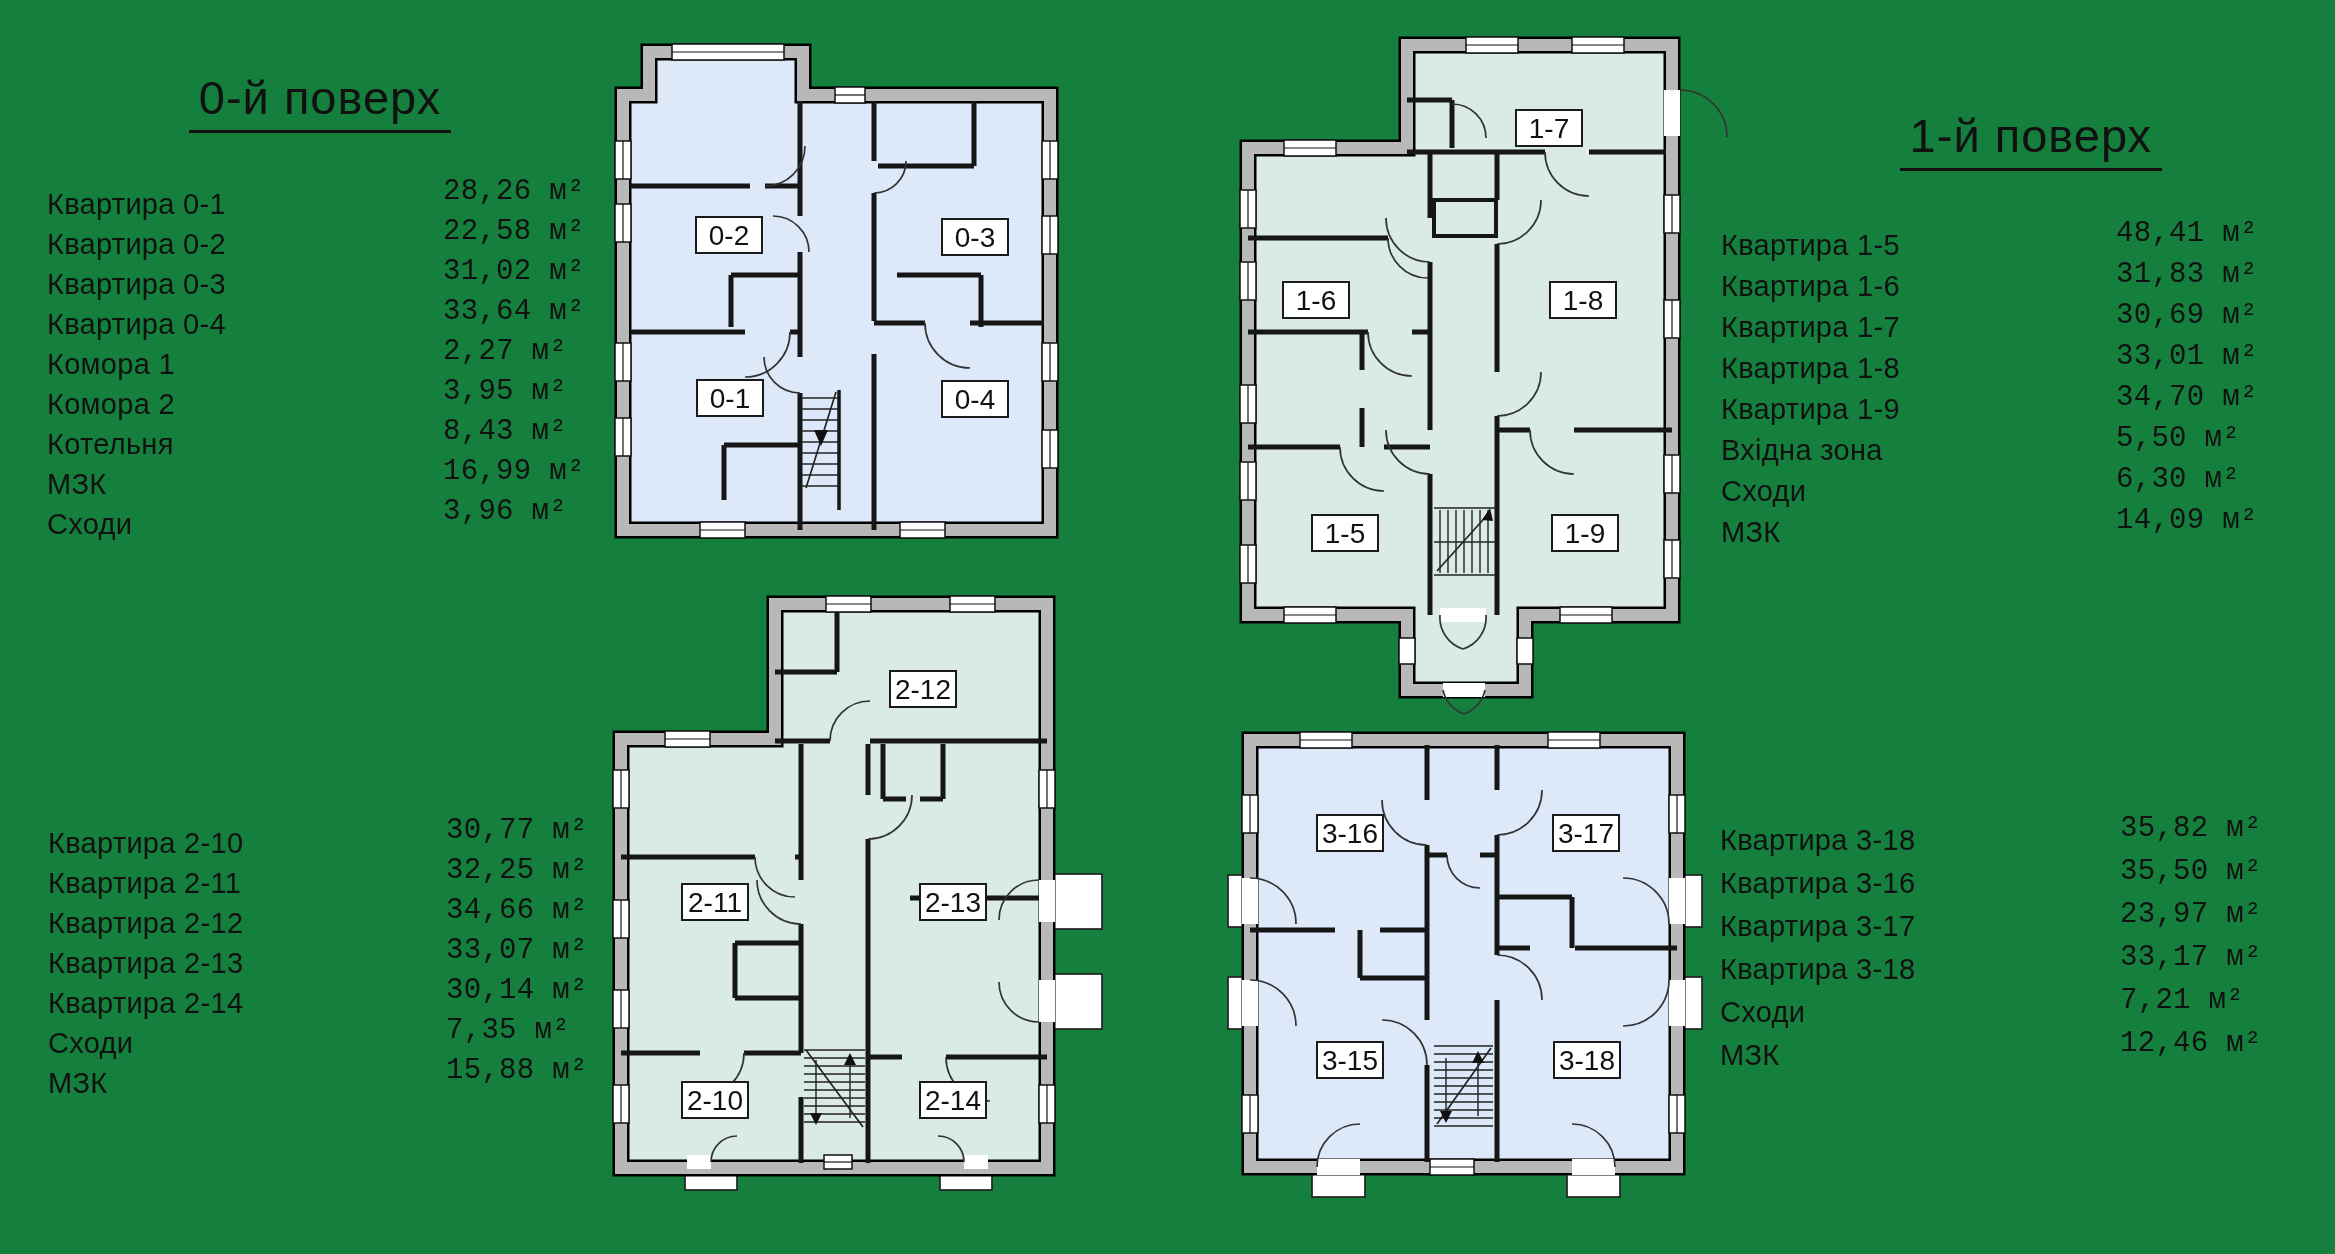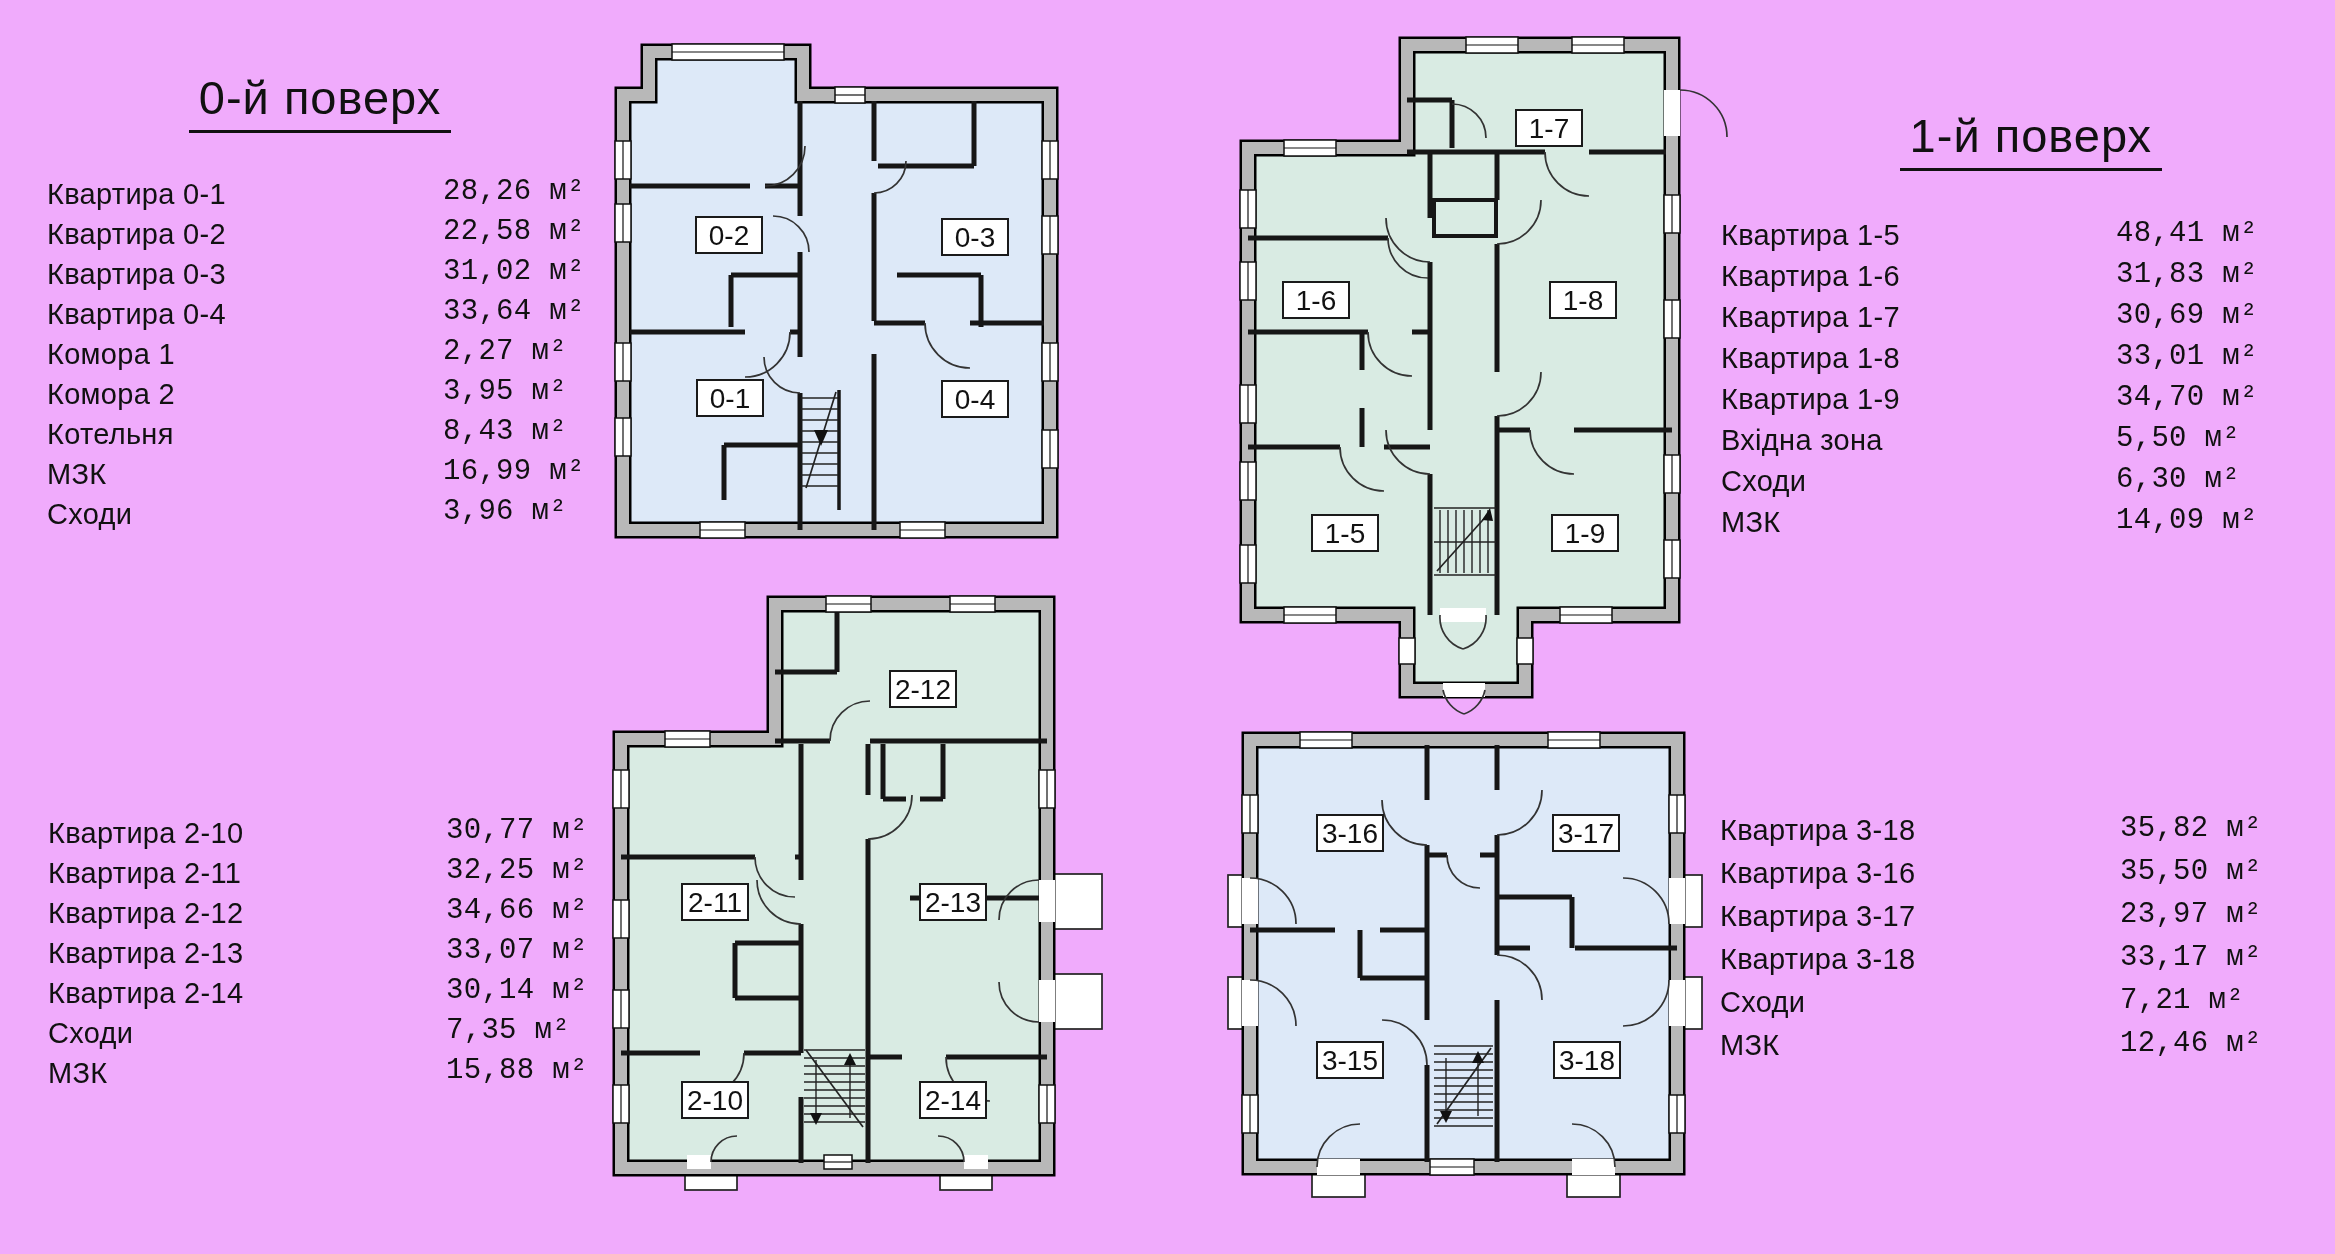--- a/index.html
+++ b/index.html
@@ -1,23 +1,23 @@
 <!DOCTYPE html>
 <html><head>
 <meta charset="utf-8">
 <style>
   html,body{margin:0;padding:0;background:#fff;}
-  #stage{position:relative;width:2335px;height:1254px;background:#f0abfc;overflow:hidden;
+  #stage{position:relative;width:2335px;height:1254px;background:#15803d;overflow:hidden;
          font-family:"Liberation Sans",sans-serif;color:#111;}
   .floor-title{position:absolute;text-align:center;white-space:nowrap;}
   .floor-title span{display:inline-block;font-size:47px;letter-spacing:1px;
          border-bottom:3px solid #111;padding:0 10px 5px;}
   .list{position:absolute;font-size:29px;letter-spacing:.3px;}
   .row{position:relative;height:var(--rh);}
-  .row .lbl{position:absolute;left:0;top:2px;line-height:var(--rh);white-space:nowrap;}
+  .row .lbl{position:absolute;left:0;top:12px;line-height:var(--rh);white-space:nowrap;}
   .row .val{position:absolute;left:var(--vx);top:0;line-height:var(--rh);white-space:nowrap;font-family:Liberation Mono, monospace;}
   svg#plans{position:absolute;left:0;top:0;}
   .outer{stroke:#000;stroke-width:17;stroke-linejoin:miter;}
   .wallband{fill:none;stroke-width:12;}
   .iw{stroke:#161616;stroke-width:5;fill:none;}
   .thin{stroke:#161616;stroke-width:3.5;fill:none;}
   .door{stroke:#333;stroke-width:1.7;fill:none;}
   .gap{fill:#fff;stroke:none;}
   .win-r{fill:#fff;stroke:#111;stroke-width:1.5;}
   .win-l{stroke:#111;stroke-width:1.2;}

